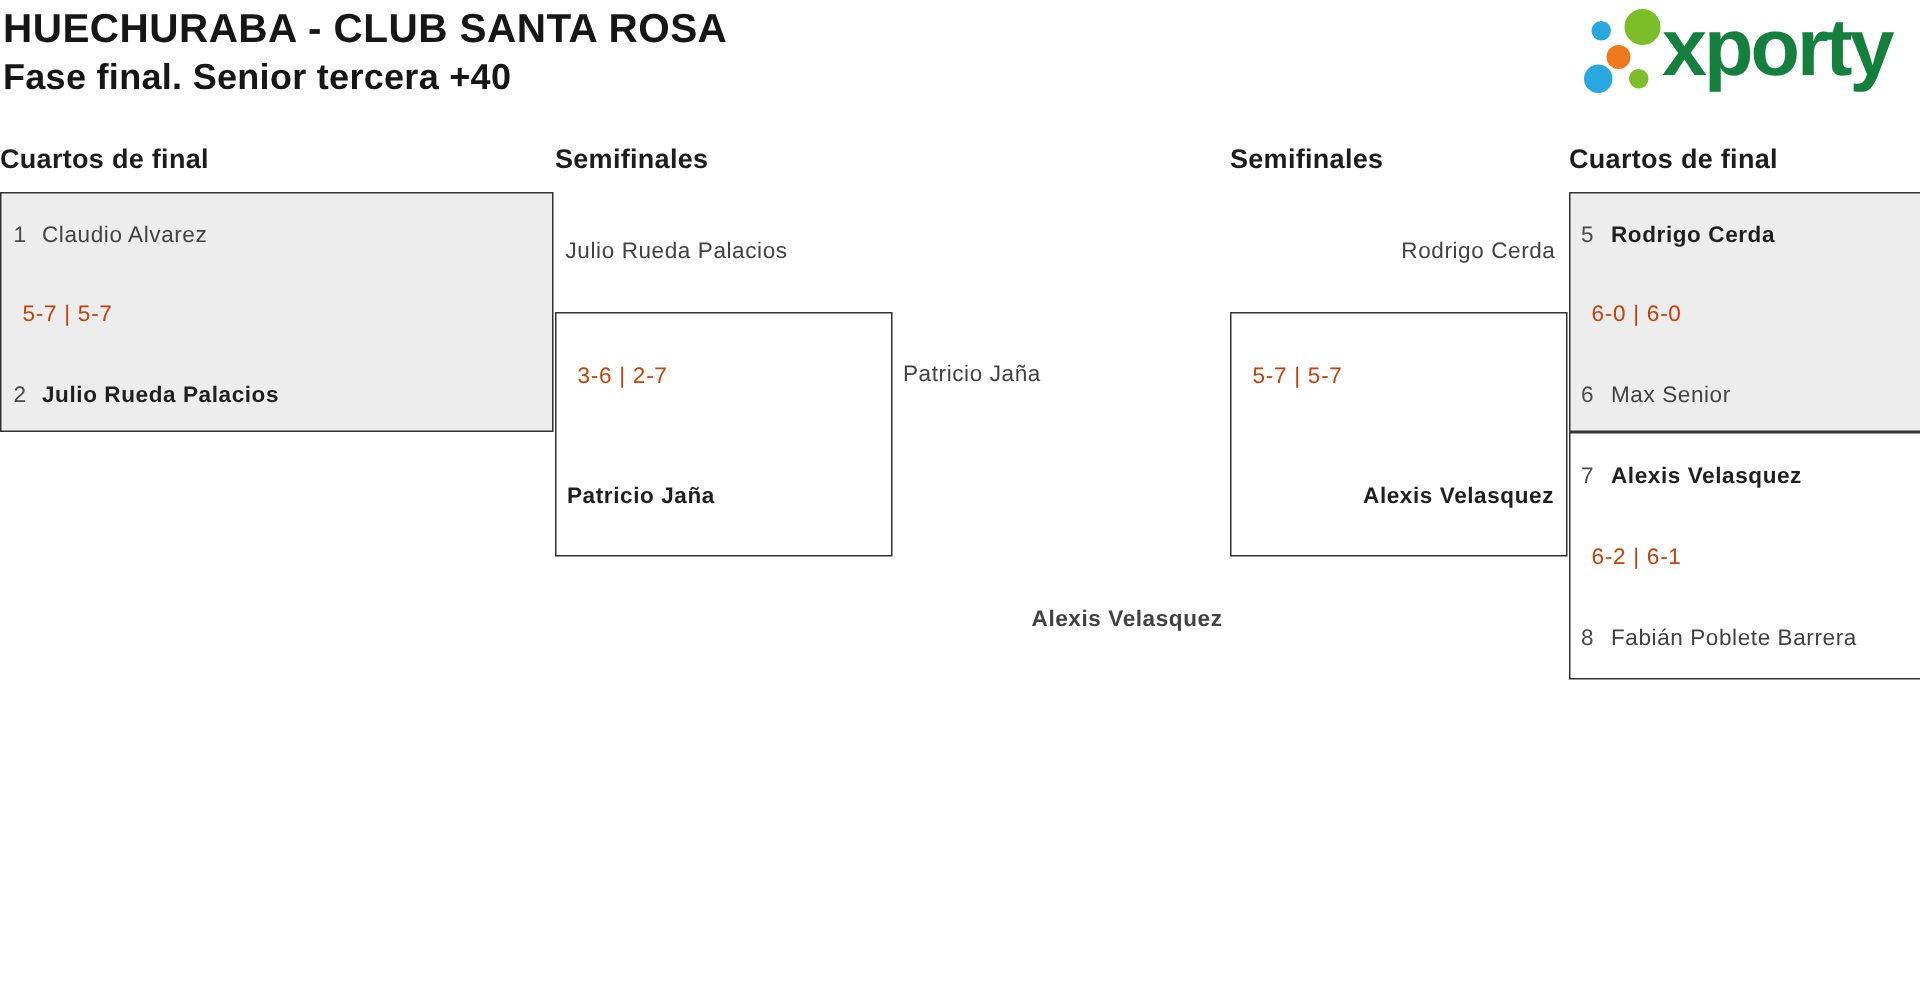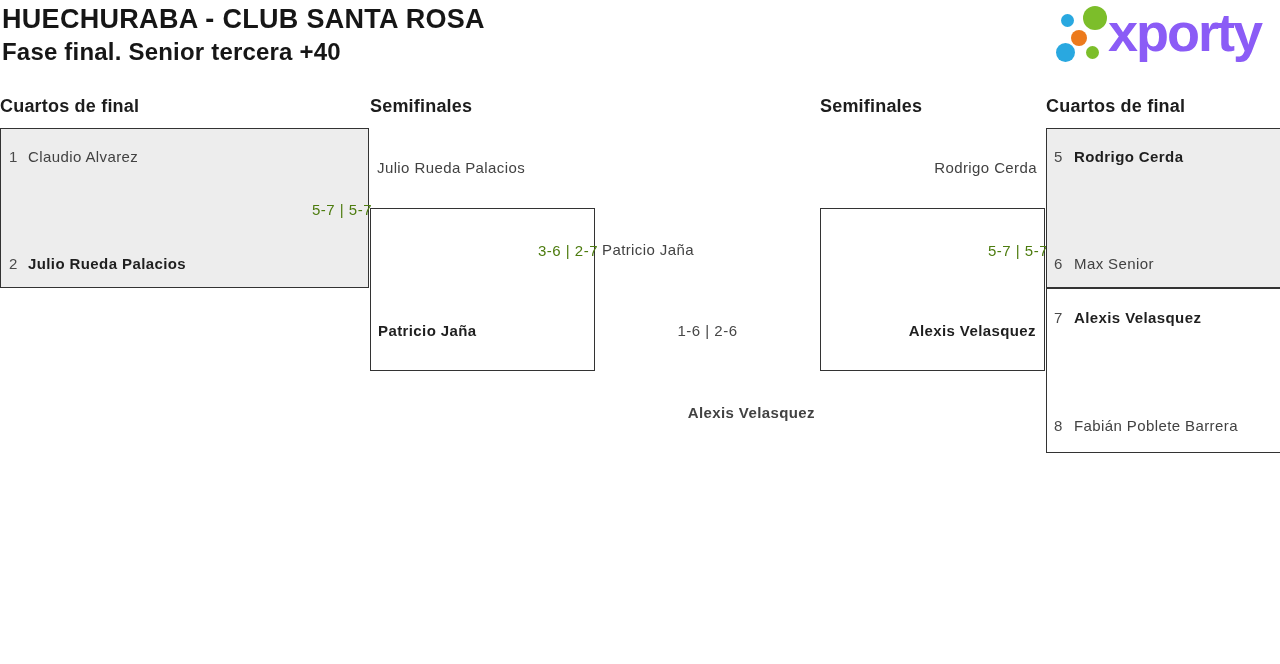--- a/index.html
+++ b/index.html
@@ -11,42 +11,42 @@
   .title{position:absolute;left:2px;top:3px;font-size:27px;line-height:33px;font-weight:700;color:#161616;letter-spacing:.3px;white-space:nowrap;}
   .subtitle{position:absolute;left:2px;top:37px;font-size:24px;line-height:30px;font-weight:700;color:#161616;letter-spacing:.2px;white-space:nowrap;text-align:center;}
   
   .logo{position:absolute;left:1046px;top:0;width:240px;height:72px;cursor:pointer;}
   .dot{position:absolute;border-radius:50%;}
   .dot-blue-sm{left:15px;top:14px;width:13px;height:13px;background:#29a8e0;}
   .dot-green-lg{left:37px;top:6px;width:24px;height:24px;background:#7cbe2a;}
   .dot-orange{left:25px;top:30px;width:16px;height:16px;background:#ec7a1c;}
   .dot-blue-lg{left:10px;top:43px;width:19px;height:19px;background:#29a8e0;}
   .dot-green-sm{left:40px;top:46px;width:13px;height:13px;background:#7cbe2a;}
-  .wordmark{position:absolute;left:62px;top:5px;font-size:54px;line-height:54px;font-weight:700;letter-spacing:-2px;color:#8b5cf6;white-space:nowrap;}
+  .wordmark{position:absolute;left:62px;top:5px;font-size:54px;line-height:54px;font-weight:700;letter-spacing:-2px;color:#15803d;white-space:nowrap;}
   
   .round-header{position:absolute;top:96px;height:22px;text-align:left;font-size:18px;font-weight:600;color:#1d1d1d;letter-spacing:.2px;white-space:nowrap;}
   .rh1{left:0;width:370px;}
   .rh2{left:370px;width:225px;}
   .rh3{left:595px;width:225px;}
   .rh4{left:820px;width:225px;}
   .rh5{left:1046px;width:370px;}
   
   .box{position:absolute;box-sizing:border-box;border:1px solid #333;background:#fff;}
   .box.shaded{background:#ededed;}
   .qf-l1{left:0;top:128px;width:369px;height:160px;}
   .qf-l2{left:0;top:288px;width:369px;height:165px;}
   .sf-l{left:370px;top:208px;width:225px;height:163px;}
   .sf-r{left:820px;top:208px;width:225px;height:163px;}
   .qf-r1{left:1046px;top:128px;width:370px;height:160px;}
   .qf-r2{left:1046px;top:288px;width:370px;height:165px;}
   
   .row{position:absolute;font-size:15px;line-height:18px;color:#424242;letter-spacing:.4px;white-space:nowrap;}
   .row .seed{display:inline-block;width:19px;color:#4a4a4a;}
   .bold{font-weight:700;color:#1f1f1f;}
-  .score{position:absolute;left:4px;width:100%;text-align:right;font-size:15px;line-height:18px;color:#4d7c0f;letter-spacing:.5px;white-space:nowrap;}
+  .score{position:absolute;left:14px;width:100%;text-align:left;font-size:15px;line-height:18px;color:#c2410c;letter-spacing:.5px;white-space:nowrap;}
   .r-top1{left:8px;top:19px;}
   .r-top2{left:8px;top:20px;}
   .s-mid1{top:72px;}
   .s-mid2{top:74px;}
   .r-bot1{left:8px;top:126px;}
   .r-bot2{left:8px;top:128px;}
   .qr .r-top1,.qr .r-top2,.qr .r-bot1,.qr .r-bot2{left:7px;}
   .qr .seed{width:20px;}
   .sf-score{top:33px;}
   .sf-bot{left:7px;top:113px;}
@@ -92,21 +92,20 @@
   </div>
 
 
   <div class="free sf-l-top">Julio Rueda Palacios</div>
   <div class="box sf-l">
     <div class="score sf-score">3-6 | 2-7</div>
     <div class="row sf-bot bold">Patricio Jaña</div>
   </div>
 
   <div class="free final-top">Patricio Jaña</div>
-  <div class="free final-score">1-6 | 2-6</div>
   <div class="free final-winner bold">Alexis Velasquez</div>
 
   <div class="free sf-r-top">Rodrigo Cerda</div>
   <div class="box sf-r">
     <div class="score sf-score">5-7 | 5-7</div>
     <div class="row sf-bot-r bold">Alexis Velasquez</div>
   </div>
 
   <div class="box shaded qf-r1 qr">
     <div class="row r-top1">

